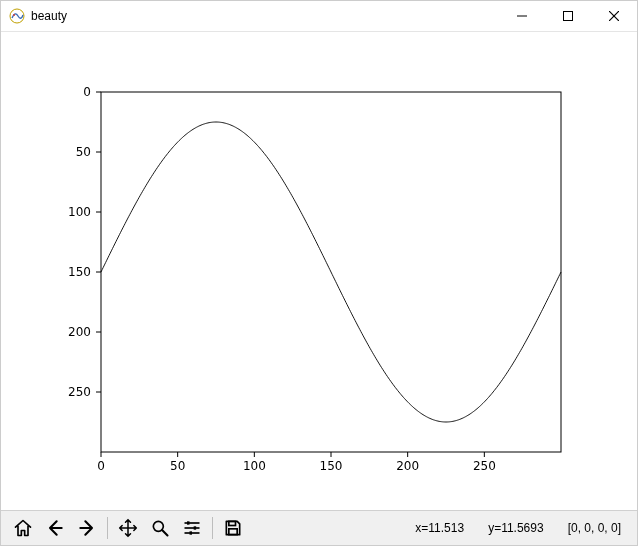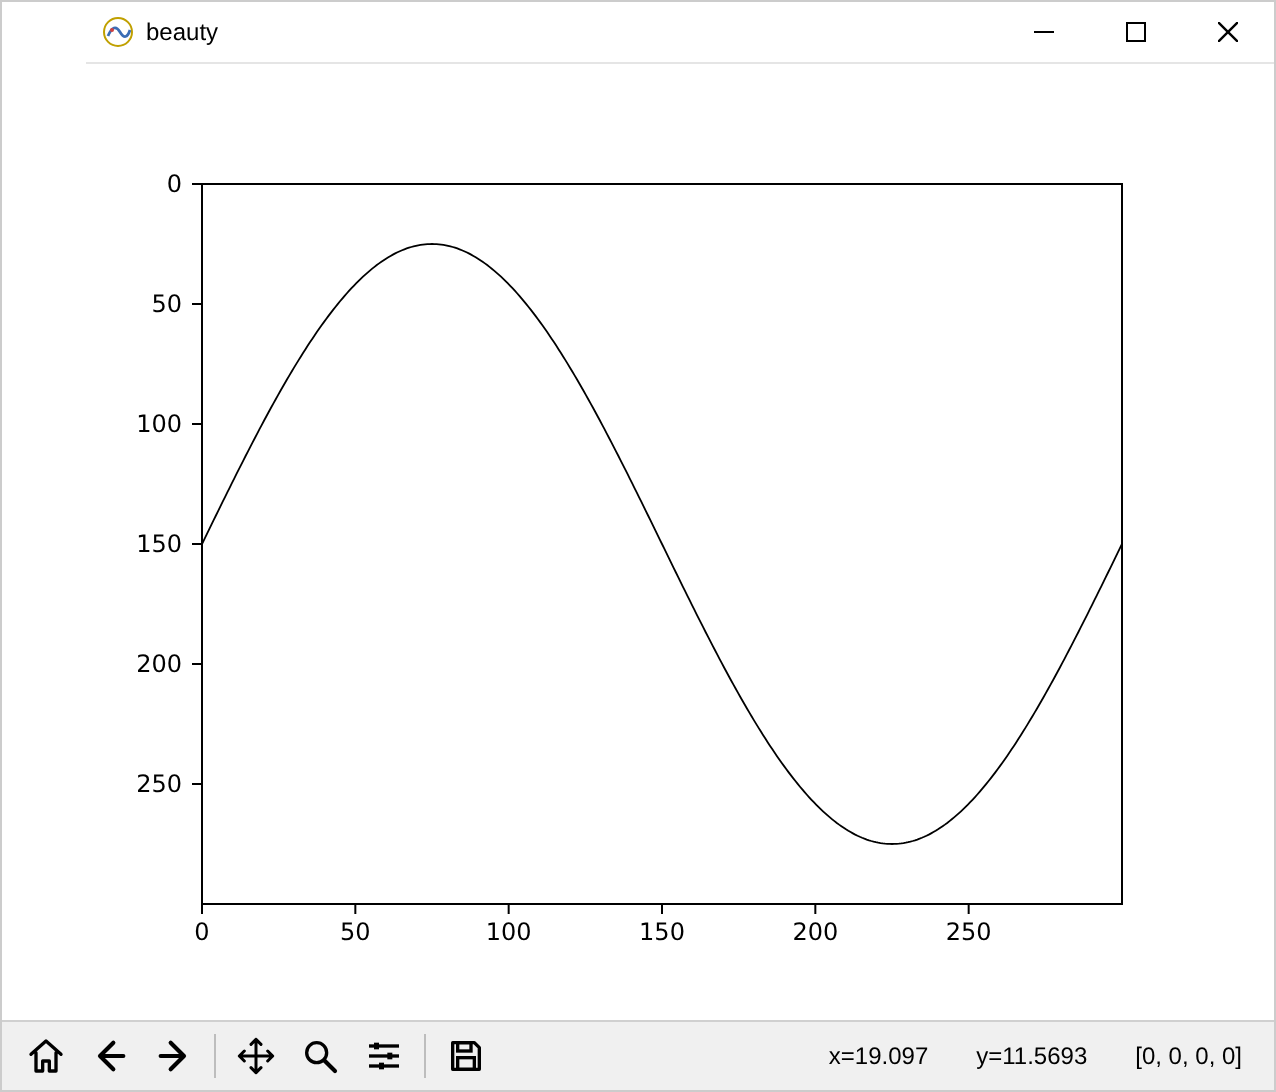--- a/index.html
+++ b/index.html
@@ -20,21 +20,20 @@
     border: 1px solid #cccccc;
     box-sizing: border-box;
   }
   .titlebar {
     height: 30px;
     background: #ffffff;
     display: flex;
     align-items: center;
     padding: 0 0 0 8px;
     border-bottom: 1px solid #e5e5e5;
-    margin-left: 42px;
   }
   .titlebar .app-icon {
     width: 16px;
     height: 16px;
     margin-right: 6px;
   }
   .titlebar .title {
     flex: 0 0 auto;
     font-size: 12px;
     color: #000;
@@ -220,19 +219,19 @@
       <span>
         <svg width="20" height="20" viewBox="0 0 24 24">
           <path d="M4 4 H17 L20 7 V20 H4 Z" fill="none" stroke="#000" stroke-width="2" stroke-linejoin="round"></path>
           <rect x="7" y="4" width="8" height="5" fill="none" stroke="#000" stroke-width="2"></rect>
           <rect x="7" y="13" width="10" height="7" fill="none" stroke="#000" stroke-width="2"></rect>
         </svg>
       </span>
     </div>
 
     <div class="status">
-      <span>x=19.097</span>
+      <span>x=11.513</span>
       <span>y=11.5693</span>
       <span>[0, 0, 0, 0]</span>
     </div>
   </div>
 
 </div>
 
 </body></html>

